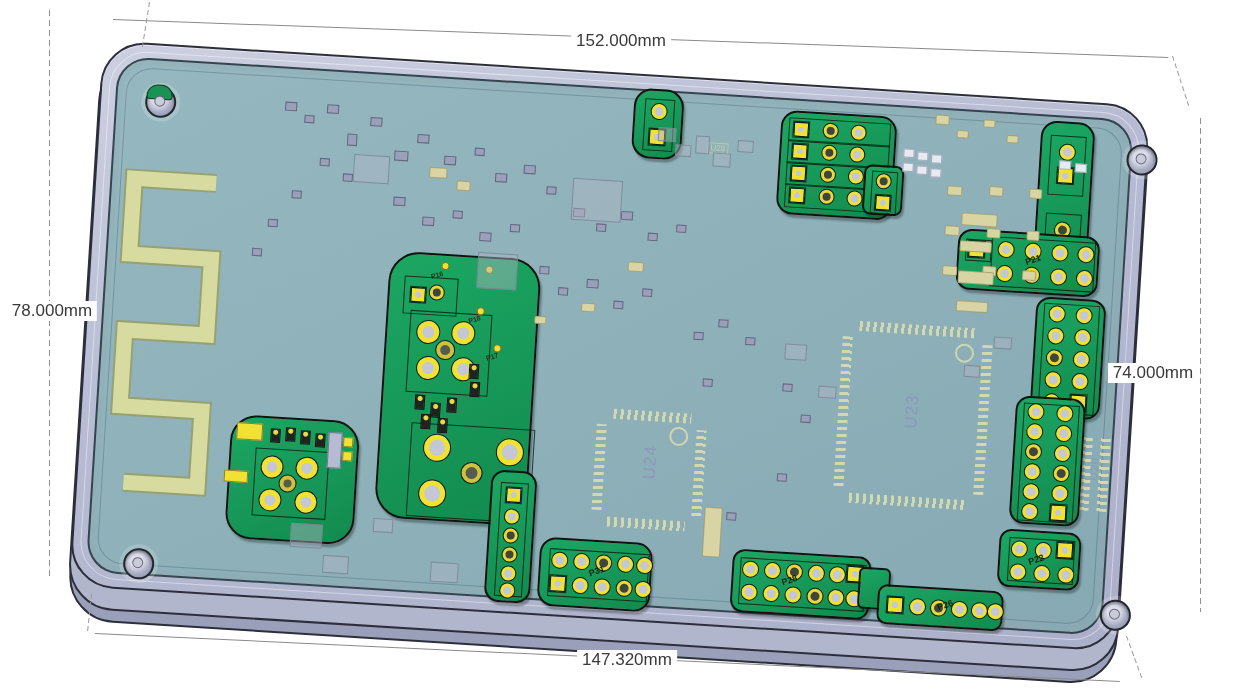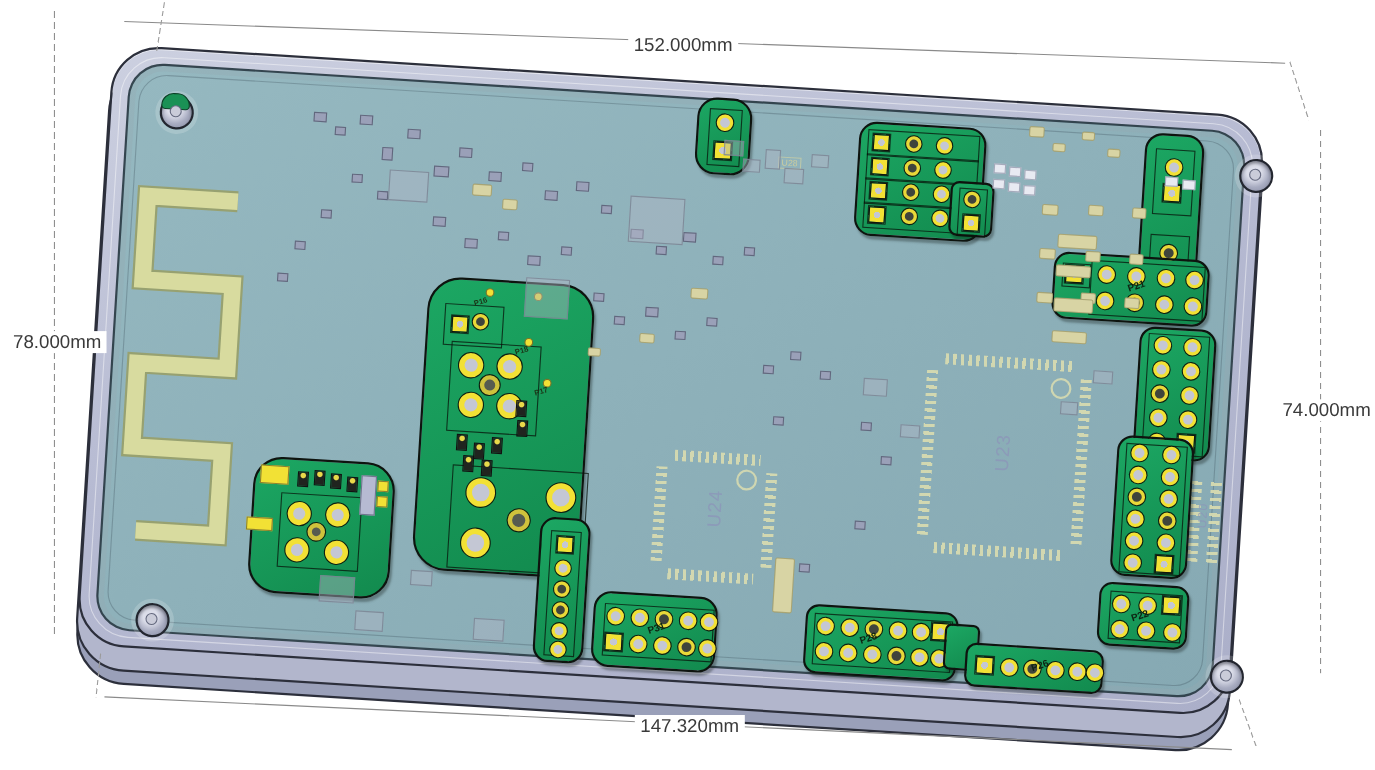--- a/index.html
+++ b/index.html
@@ -405,15 +405,15 @@
   <div class="dimv" style="left:49px;top:10px;height:568px"></div>
   <div class="dimv" style="left:1200px;top:118px;height:494px"></div>
 
   <div class="ext" style="left:149px;top:2px;height:47px;transform:rotate(9deg)"></div>
   <div class="ext" style="left:1172px;top:56px;height:56px;transform:rotate(-18deg)"></div>
   <div class="ext" style="left:91px;top:594px;height:40px;transform:rotate(6deg)"></div>
   <div class="ext" style="left:1126px;top:636px;height:46px;transform:rotate(-20deg)"></div>
 
   <div class="dim-label" style="left:621px;top:41px">152.000mm</div>
   <div class="dim-label" style="left:52px;top:311px">78.000mm</div>
-  <div class="dim-label" style="left:1206px;top:373px">74.000mm</div>
+  <div class="dim-label" style="left:1153px;top:373px">74.000mm</div>
   <div class="dim-label" style="left:627px;top:660px">147.320mm</div>
 </div>
 
 </body></html>

